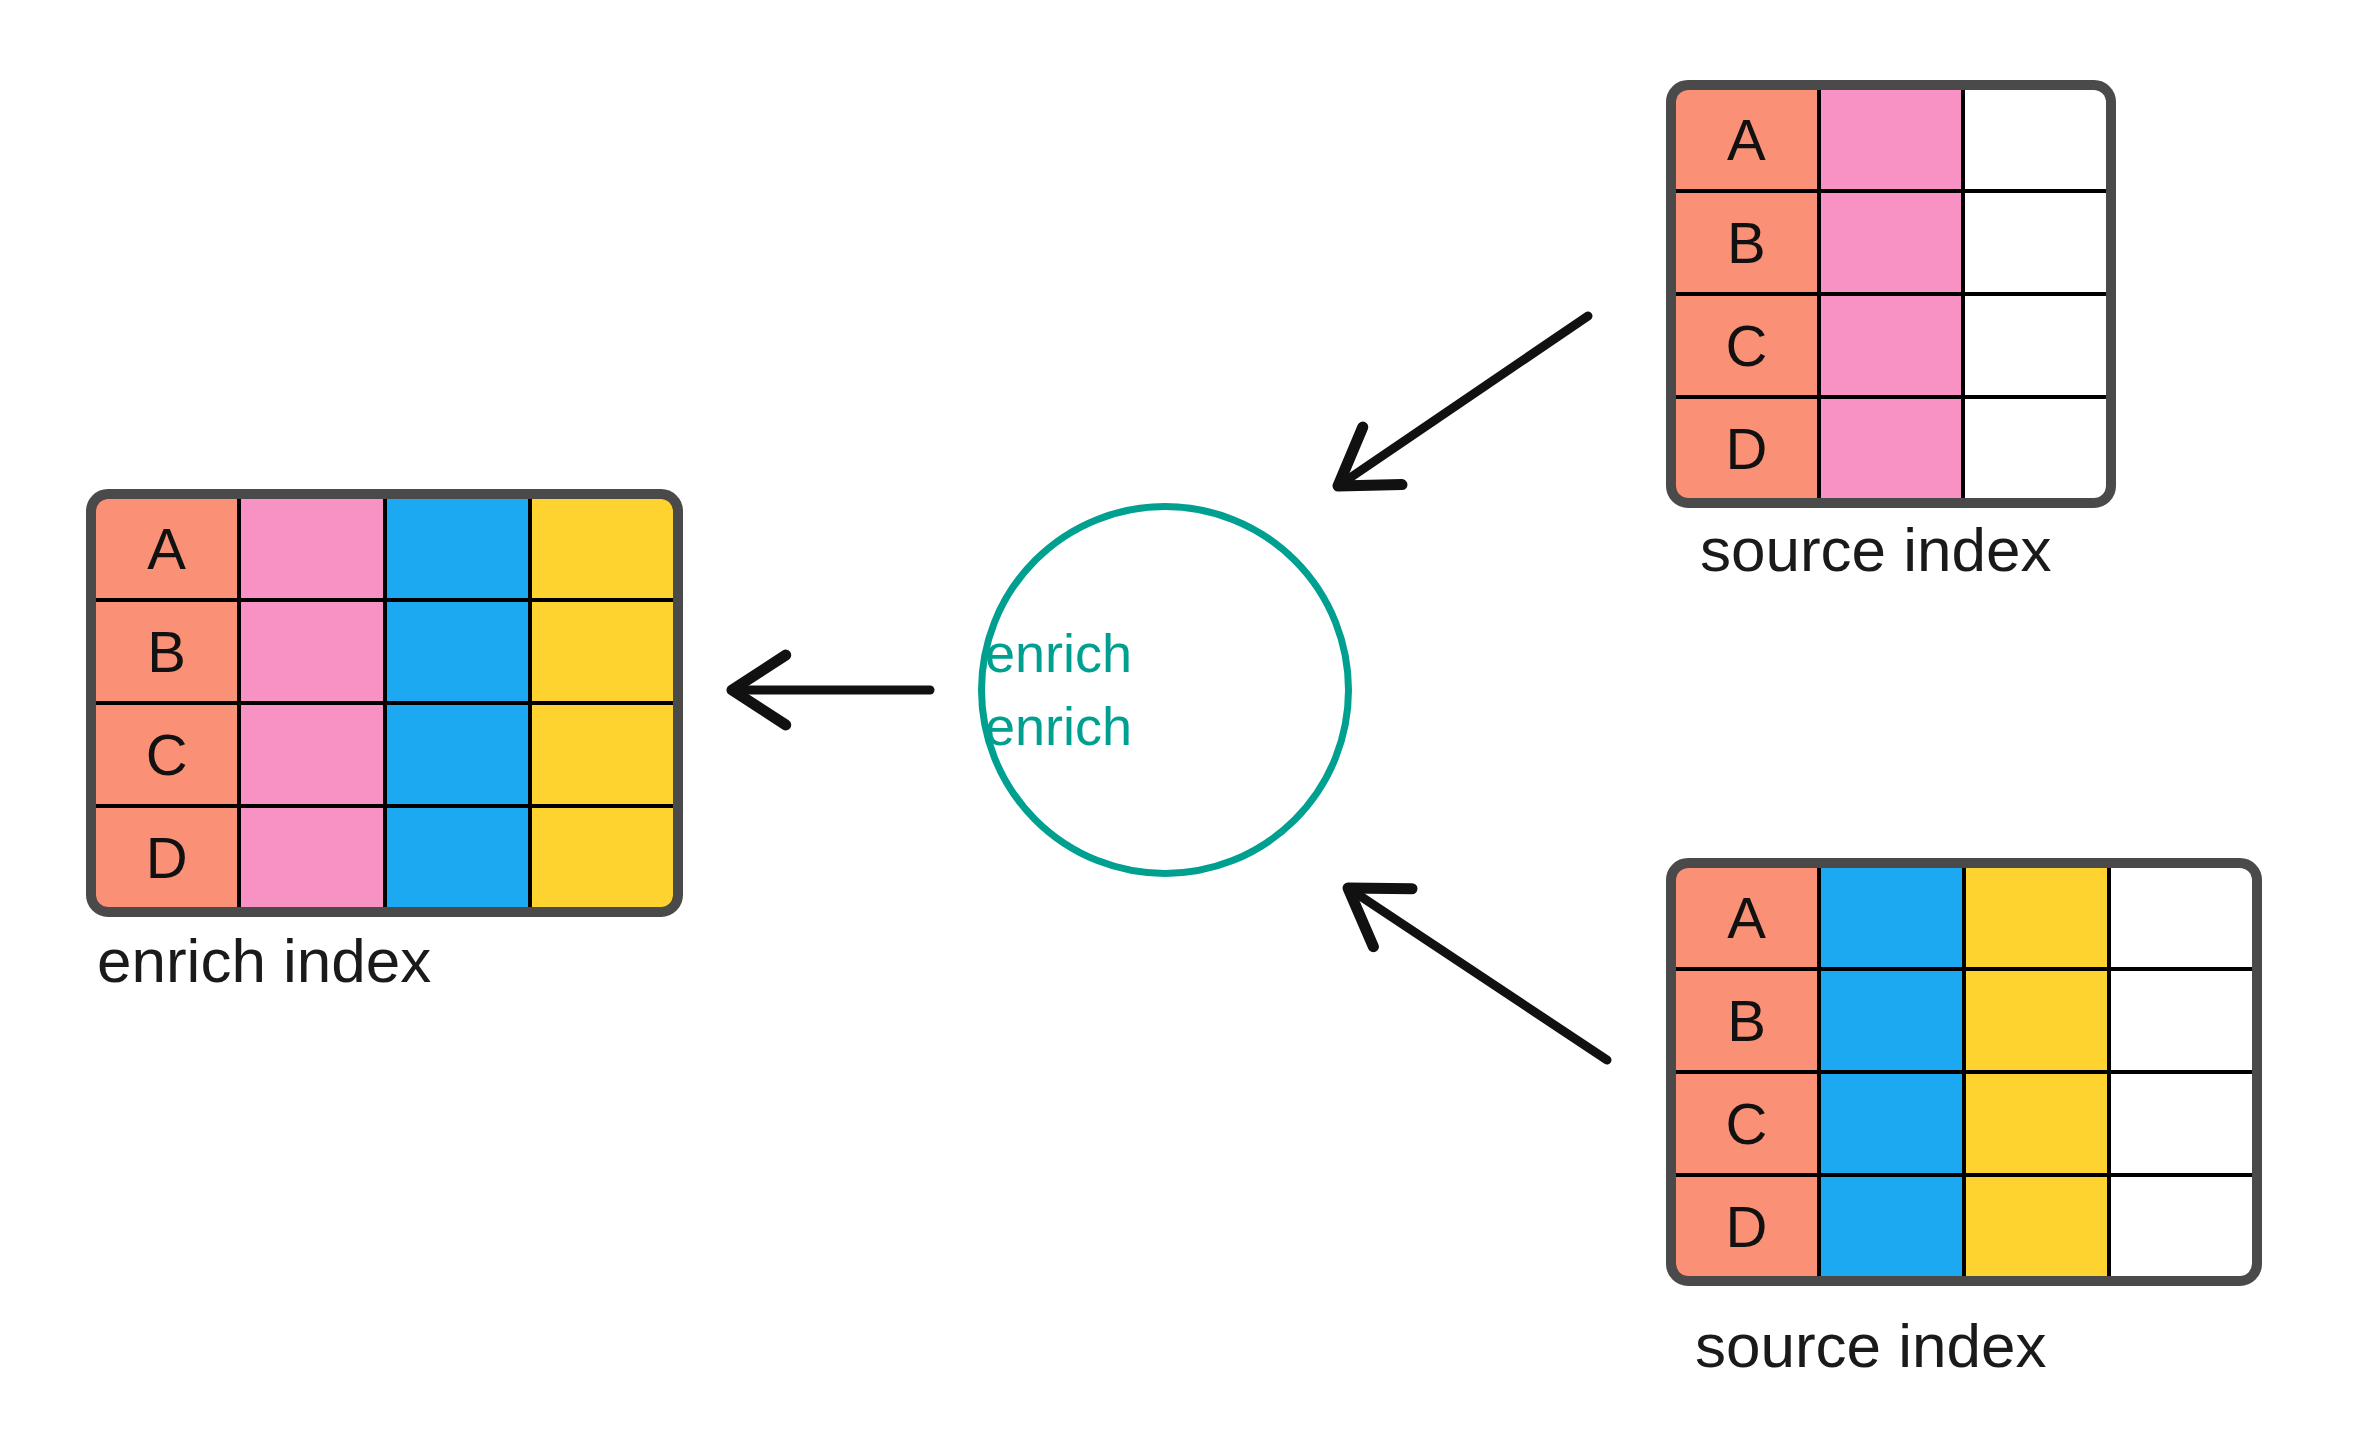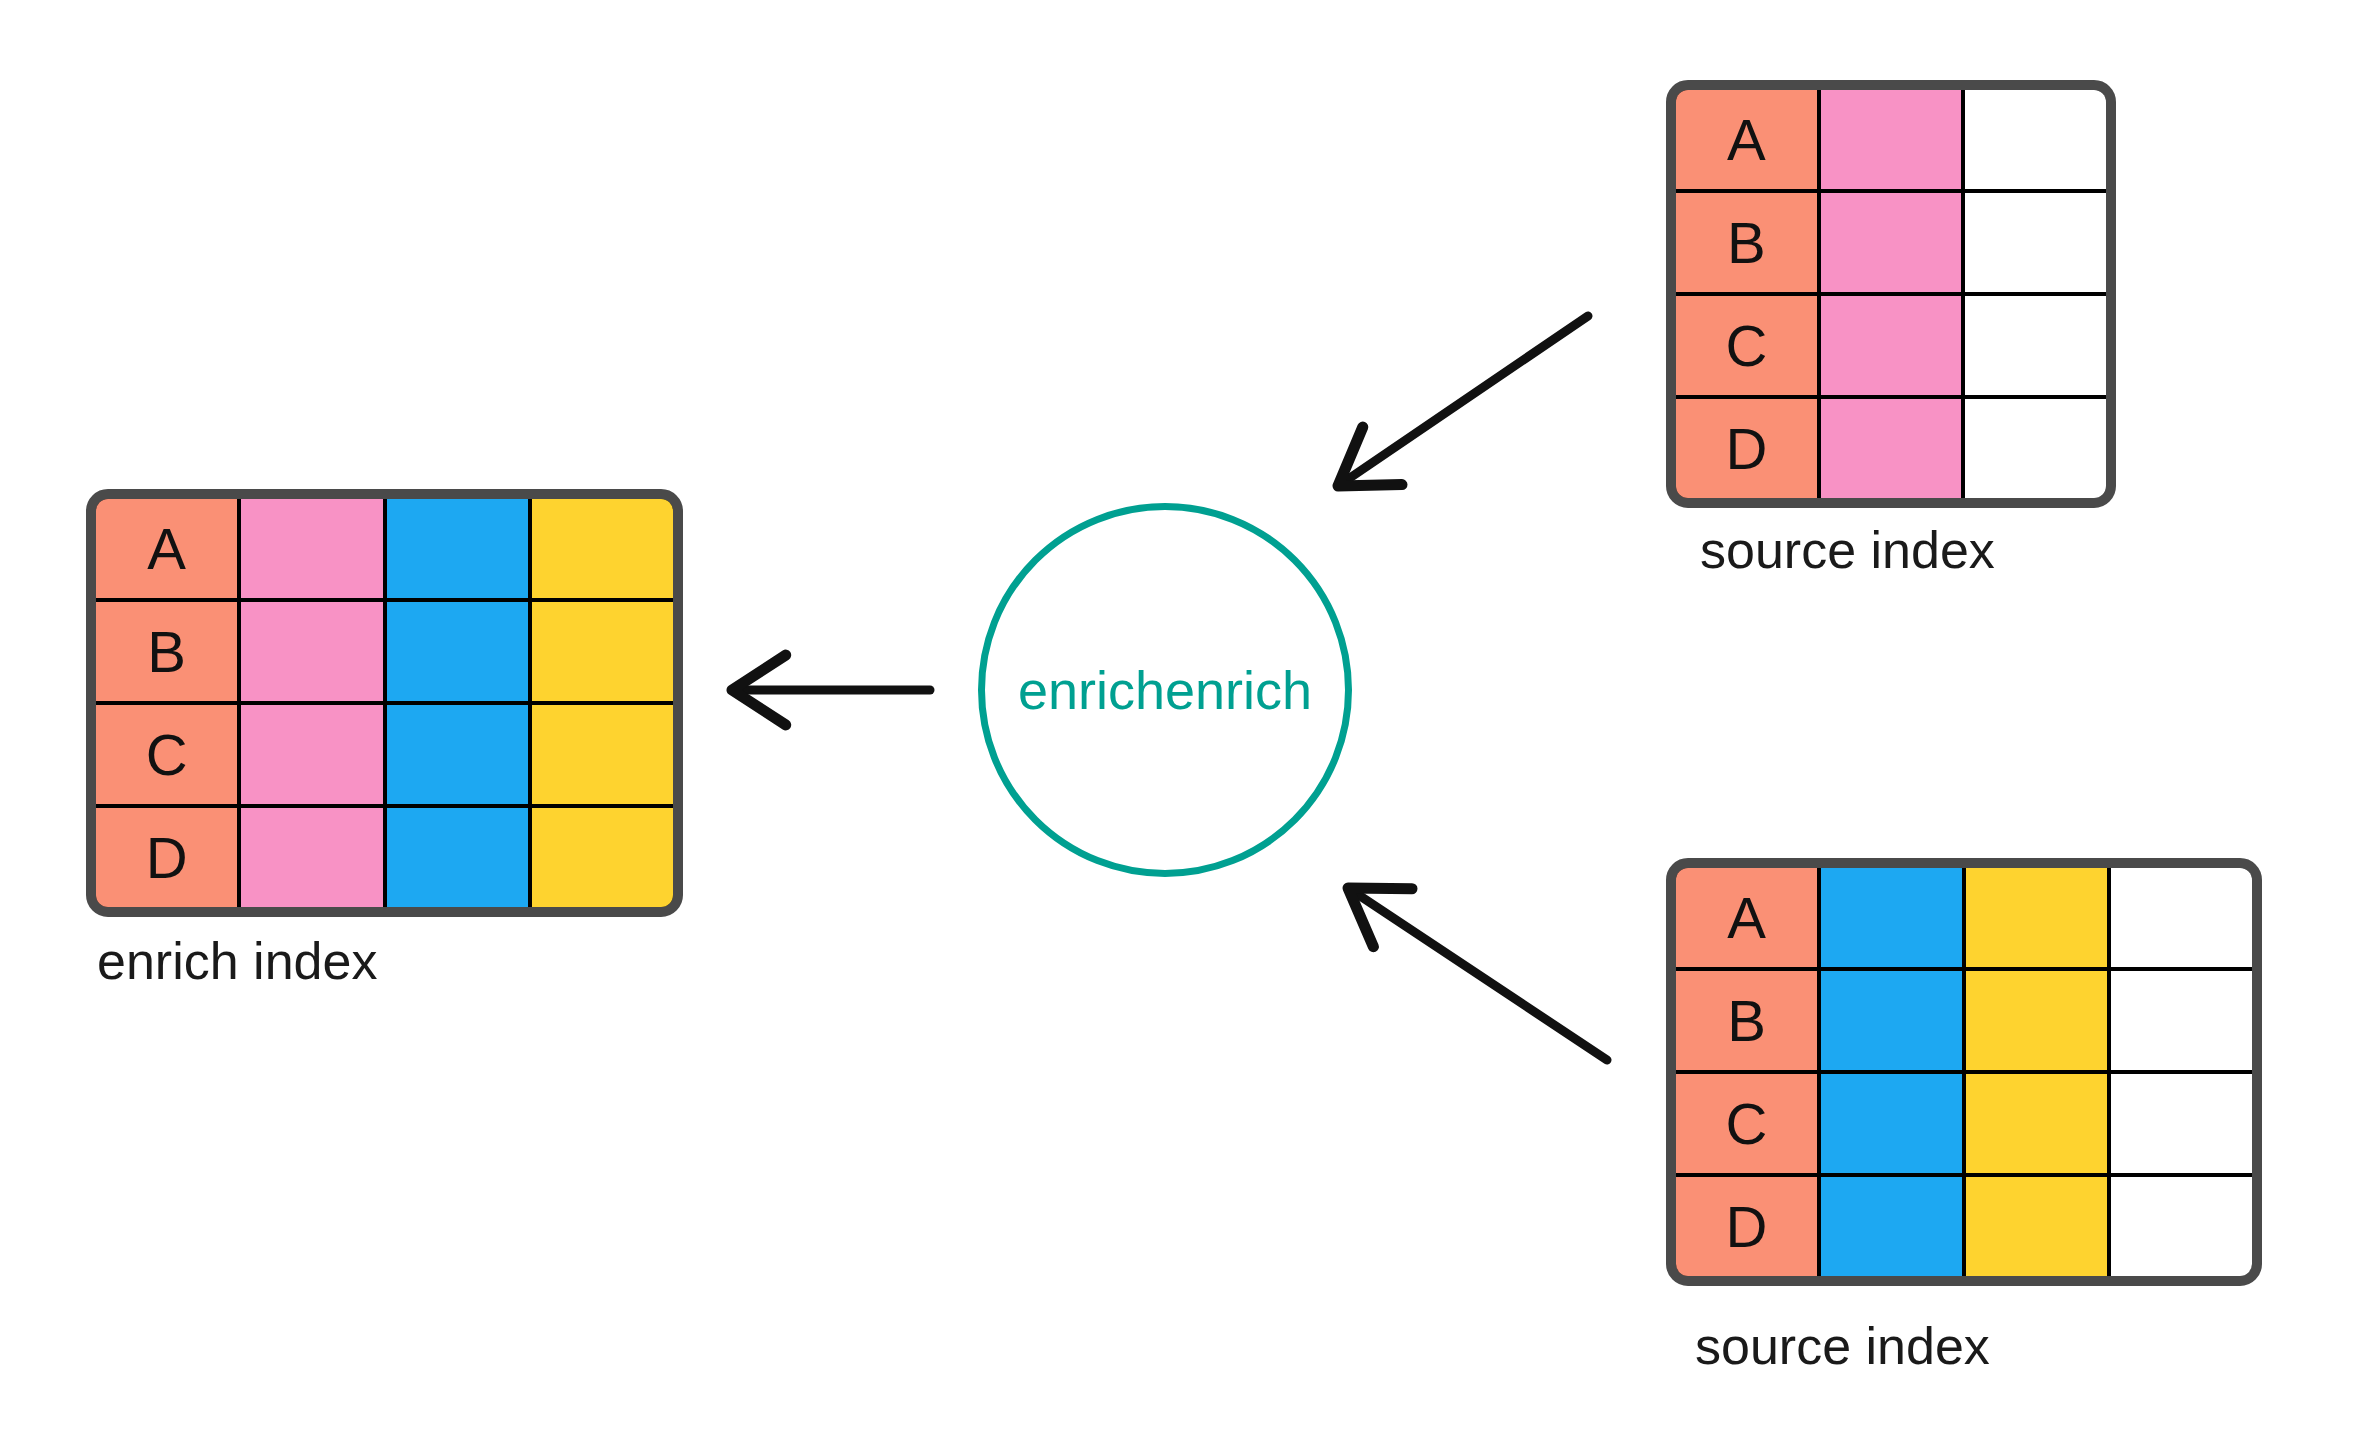--- a/index.html
+++ b/index.html
@@ -22,31 +22,31 @@
     overflow:hidden;
     box-sizing:border-box;
   }
   .dtable .cell{
     display:flex;align-items:center;justify-content:center;
     font-size:58px;line-height:1;color:#111111;
   }
   
   .tlabel{
     position:absolute;
-    font-size:52px;line-height:56px;color:#1A1A1A;
+    font-size:62px;line-height:56px;color:#1A1A1A;
     white-space:nowrap;
   }
   
   .policy{
     position:absolute;
     left:978px;top:503px;width:374px;height:374px;
     border:7px solid #00A091;
     border-radius:50%;
     box-sizing:border-box;
-    display:flex;flex-direction:row;align-items:center;justify-content:center;
+    display:flex;flex-direction:column;align-items:flex-start;justify-content:center;
     background:#ffffff;
   }
   .policy .pline{
     font-size:54px;line-height:73px;color:#00A091;
   }
   
   #arrows{position:absolute;left:0;top:0;pointer-events:none;}
 </style>
 </head>
 <body>

